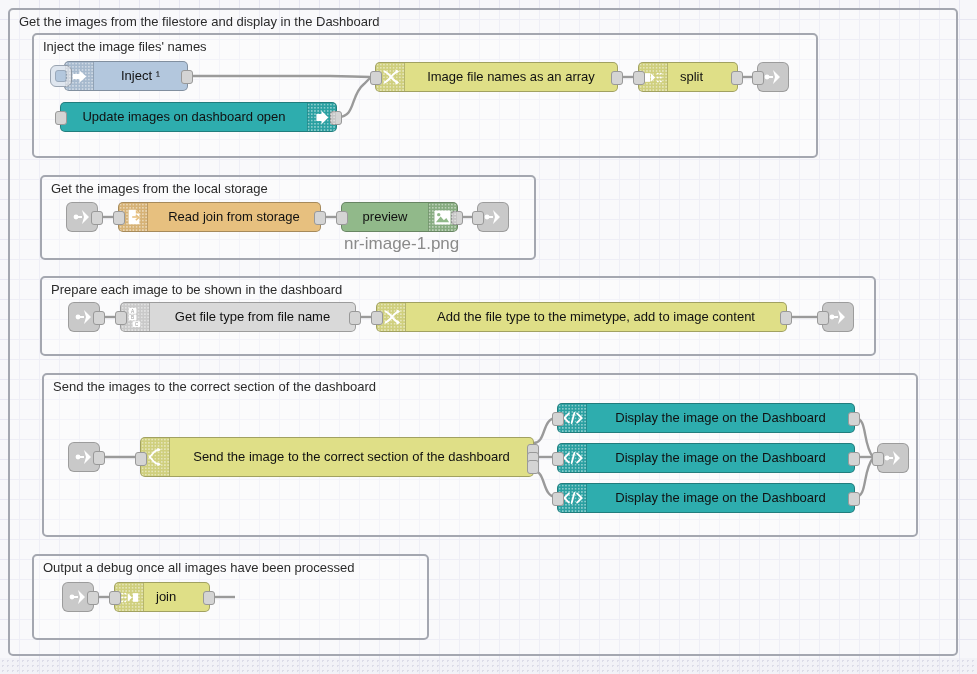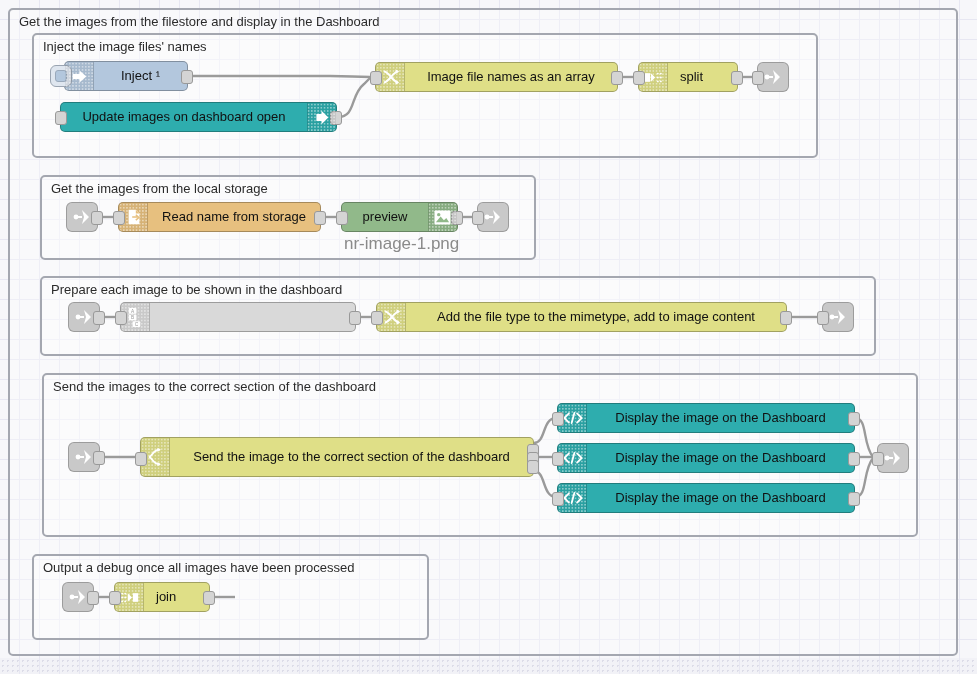--- a/index.html
+++ b/index.html
@@ -364,21 +364,21 @@
   </div>
 
   <div class="node n-orange" style="left:118px;top:202px;width:203px;">
     <div class="icon-box">
       <svg class="gl" width="18" height="18" viewBox="0 0 20 20">
         <path d="M4 2 h8 l4 4 v12 H4 z" fill="#fff"></path>
         <path d="M12 2 v4 h4" fill="#e7c07f"></path>
         <path d="M8 10 h6 M12 7.5 L15.5 10.5 L12 13.5" stroke="#e7c07f" stroke-width="1.6" fill="none"></path>
       </svg>
     </div>
-    <div class="label">Read name from storage</div>
+    <div class="label">Read join from storage</div>
     <div class="port in"></div>
     <div class="port out"></div>
   </div>
 
   <div class="node n-green" style="left:341px;top:202px;width:117px;">
     <div class="label">preview</div>
     <div class="icon-box right">
       <svg class="gl" width="19" height="17" viewBox="0 0 20 18">
         <rect x="1.5" y="1.5" width="17" height="15" fill="#fff" rx="1"></rect>
         <circle cx="6" cy="6" r="1.8" fill="#91b98a"></circle>
@@ -416,20 +416,21 @@
     <div class="icon-box">
       <svg class="gl" width="19" height="21" viewBox="0 0 20 22">
         <rect x="3" y="1" width="8" height="6" fill="#fff" rx="1"></rect>
         <rect x="3" y="8" width="8" height="6" fill="#fff" rx="1"></rect>
         <rect x="7" y="15" width="8" height="6" fill="#fff" rx="1"></rect>
         <text x="7" y="6" font-size="5" text-anchor="middle" fill="#9a9a9a" font-family="Liberation Sans, sans-serif">A</text>
         <text x="7" y="13" font-size="5" text-anchor="middle" fill="#9a9a9a" font-family="Liberation Sans, sans-serif">B</text>
         <text x="11" y="20" font-size="5" text-anchor="middle" fill="#9a9a9a" font-family="Liberation Sans, sans-serif">C</text>
       </svg>
     </div>
+    <div class="label">Get file type from file name</div>
     <div class="port in"></div>
     <div class="port out"></div>
   </div>
 
   <div class="node n-yellow" style="left:376px;top:302px;width:411px;">
     <div class="icon-box">
       <svg class="gl" width="18" height="18" viewBox="0 0 20 20">
         <path d="M2 4 C8 4 12 16 18 16" stroke="#fff" stroke-width="2.2" fill="none"></path>
         <path d="M2 16 C8 16 12 4 18 4" stroke="#fff" stroke-width="2.2" fill="none"></path>
         <path d="M15 1.5 L19 4 L15 6.5 z" fill="#fff"></path>

